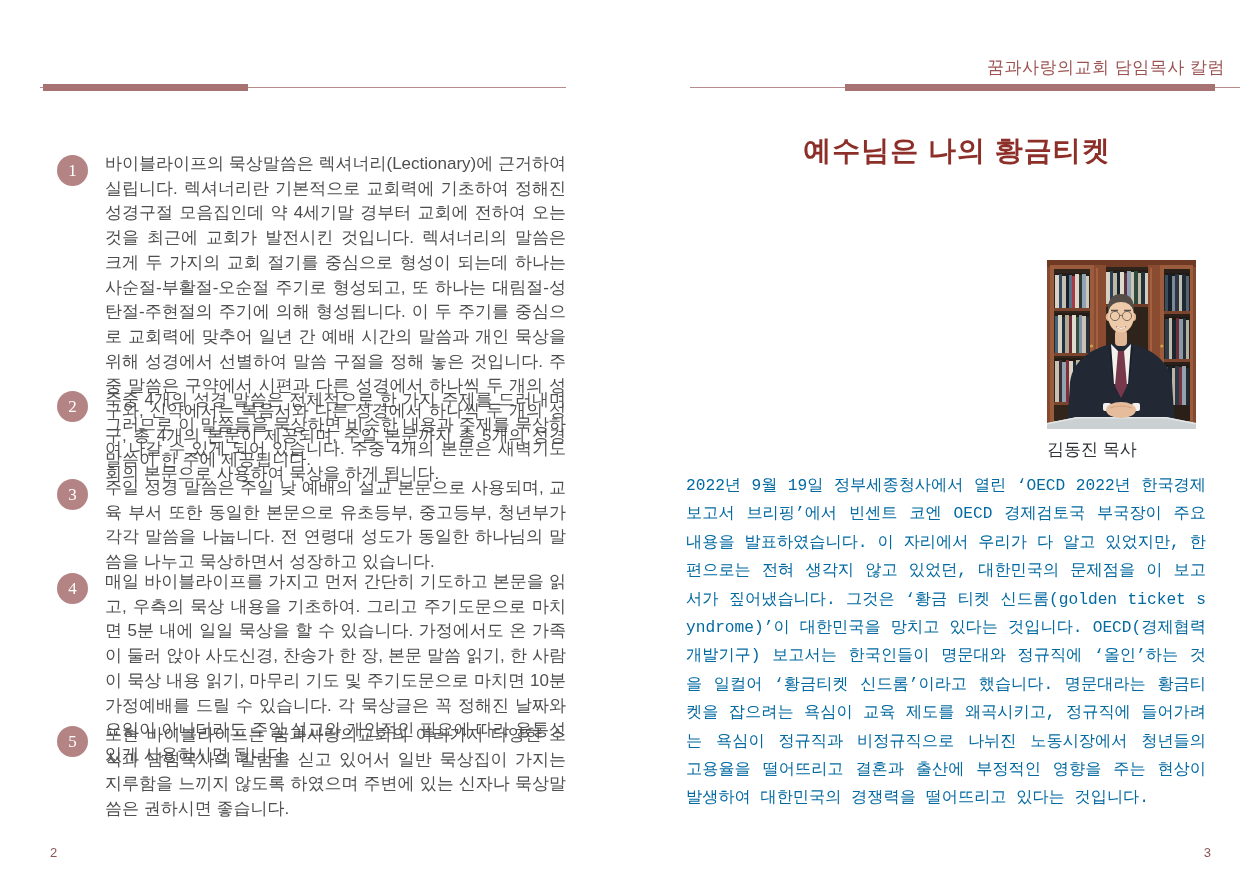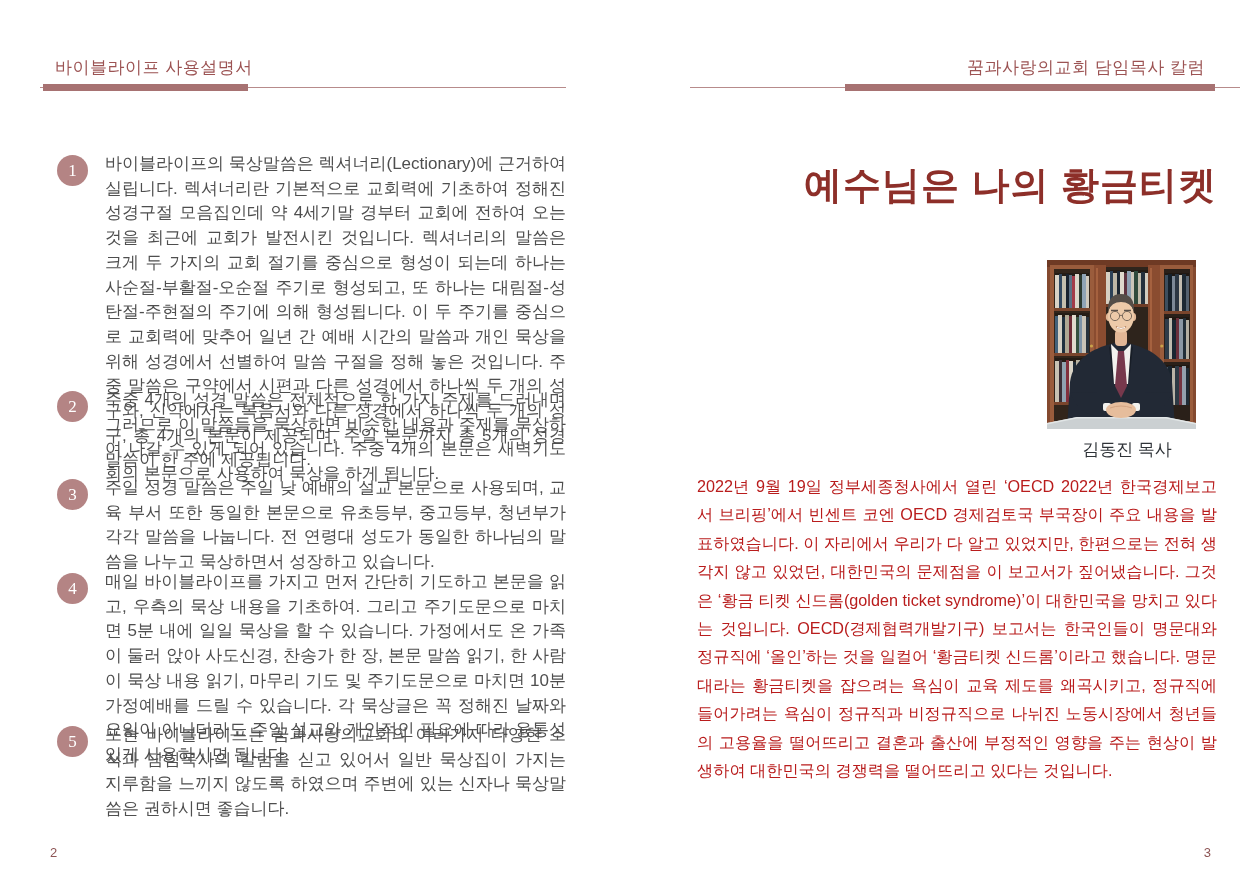--- a/index.html
+++ b/index.html
@@ -15,21 +15,21 @@
   .page-left  { left: 0; }
   .page-right { left: 629px; }
 
   
   .header-text {
     position: absolute; top: 56px;
     font-size: 17px; letter-spacing: 0.5px;
     color: #9c5353; font-weight: 500;
   }
   .page-left .header-text  { left: 55px; }
-  .page-right .header-text { right: 53px; }
+  .page-right .header-text { right: 33px; }
 
   .rule { position: absolute; height: 1px; background: #b78b8b; }
   .page-left .rule  { top: 87px; left: 40px;  width: 526px; }
   .page-right .rule { top: 87px; left: 61px;  width: 550px; }
   .rule .thick { position: absolute; top: -3px; height: 7px; background: #a77272; }
   .page-left .rule .thick  { left: 3px;  width: 205px; }
   .page-right .rule .thick { right: 25px; width: 370px; }
 
   
   .item { position: absolute; left: 57px; width: 509px; }
@@ -47,53 +47,52 @@
   }
   .item-text {
     margin-left: 48px; width: 461px;
     font-size: 17px; line-height: 24.7px;
     color: #4e4e4e; text-align: justify;
     word-break: break-all;
   }
 
   
   .column-title {
-    position: absolute; top: 160px; left: 68px; width: 520px;
-    text-align: right; font-size: 38px; font-weight: bold;
+    position: absolute; top: 132px; left: 68px; width: 520px;
+    text-align: center; font-size: 28px; font-weight: bold;
     letter-spacing: 1px; color: #8d2f29;
   }
   .photo-wrap { position: absolute; left: 418px; top: 260px; width: 149px; }
   .photo { display: block; width: 149px; height: 169px; }
   .photo-caption {
     margin-top: 9px; width: 160px; margin-left: 0;
-    text-align: center; font-size: 17px; color: #2f3338; font-weight: 500;
+    text-align: left; font-size: 17px; color: #2f3338; font-weight: 500;
   }
   .body-para {
-    position: absolute; left: 68px; width: 520px;
-    font-family: Liberation Sans, sans-serif;
-    font-size: 16.2px; line-height: 28.4px; color: #b91c1c;
+    position: absolute; left: 57px; width: 520px;
+    font-family: Liberation Mono, monospace;
+    font-size: 16.2px; line-height: 28.4px; color: #0369a1;
     text-align: justify; word-break: break-all;
   }
   .body-para-1 { top: 472px; }
   .body-para-2 { top: 722px; }
 
   
   .page-num {
     position: absolute; top: 845px; font-size: 13px; color: #8d5454;
   }
   .page-left .page-num  { left: 50px; }
   .page-right .page-num { right: 47px; }
 </style>
 </head>
 <body>
 
 <div class="spread">
 
   <div class="page page-left">
-    <div class="header-text">바이블라이프 사용설명서</div>
     <div class="rule">
       <span class="thick"></span>
     </div>
 
     <div class="item item-1">
       <div class="badge">1</div>
       <p class="item-text">바이블라이프의 묵상말씀은 렉셔너리(Lectionary)에 근거하여 실립니다. 렉셔너리란 기본적으로 교회력에 기초하여 정해진 성경구절 모음집인데 약 4세기말 경부터 교회에 전하여 오는 것을 최근에 교회가 발전시킨 것입니다. 렉셔너리의 말씀은 크게 두 가지의 교회 절기를 중심으로 형성이 되는데 하나는 사순절-부활절-오순절 주기로 형성되고, 또 하나는 대림절-성탄절-주현절의 주기에 의해 형성됩니다. 이 두 주기를 중심으로 교회력에 맞추어 일년 간 예배 시간의 말씀과 개인 묵상을 위해 성경에서 선별하여 말씀 구절을 정해 놓은 것입니다. 주중 말씀은 구약에서 시편과 다른 성경에서 하나씩 두 개의 성구와, 신약에서는 복음서와 다른 성경에서 하나씩 두 개의 성구, 총 4개의 본문이 제공되며, 주일 본문까지 총 5개의 성경 말씀이 한 주에 제공됩니다.</p>
     </div>
     <div class="item item-2">
       <div class="badge">2</div>

